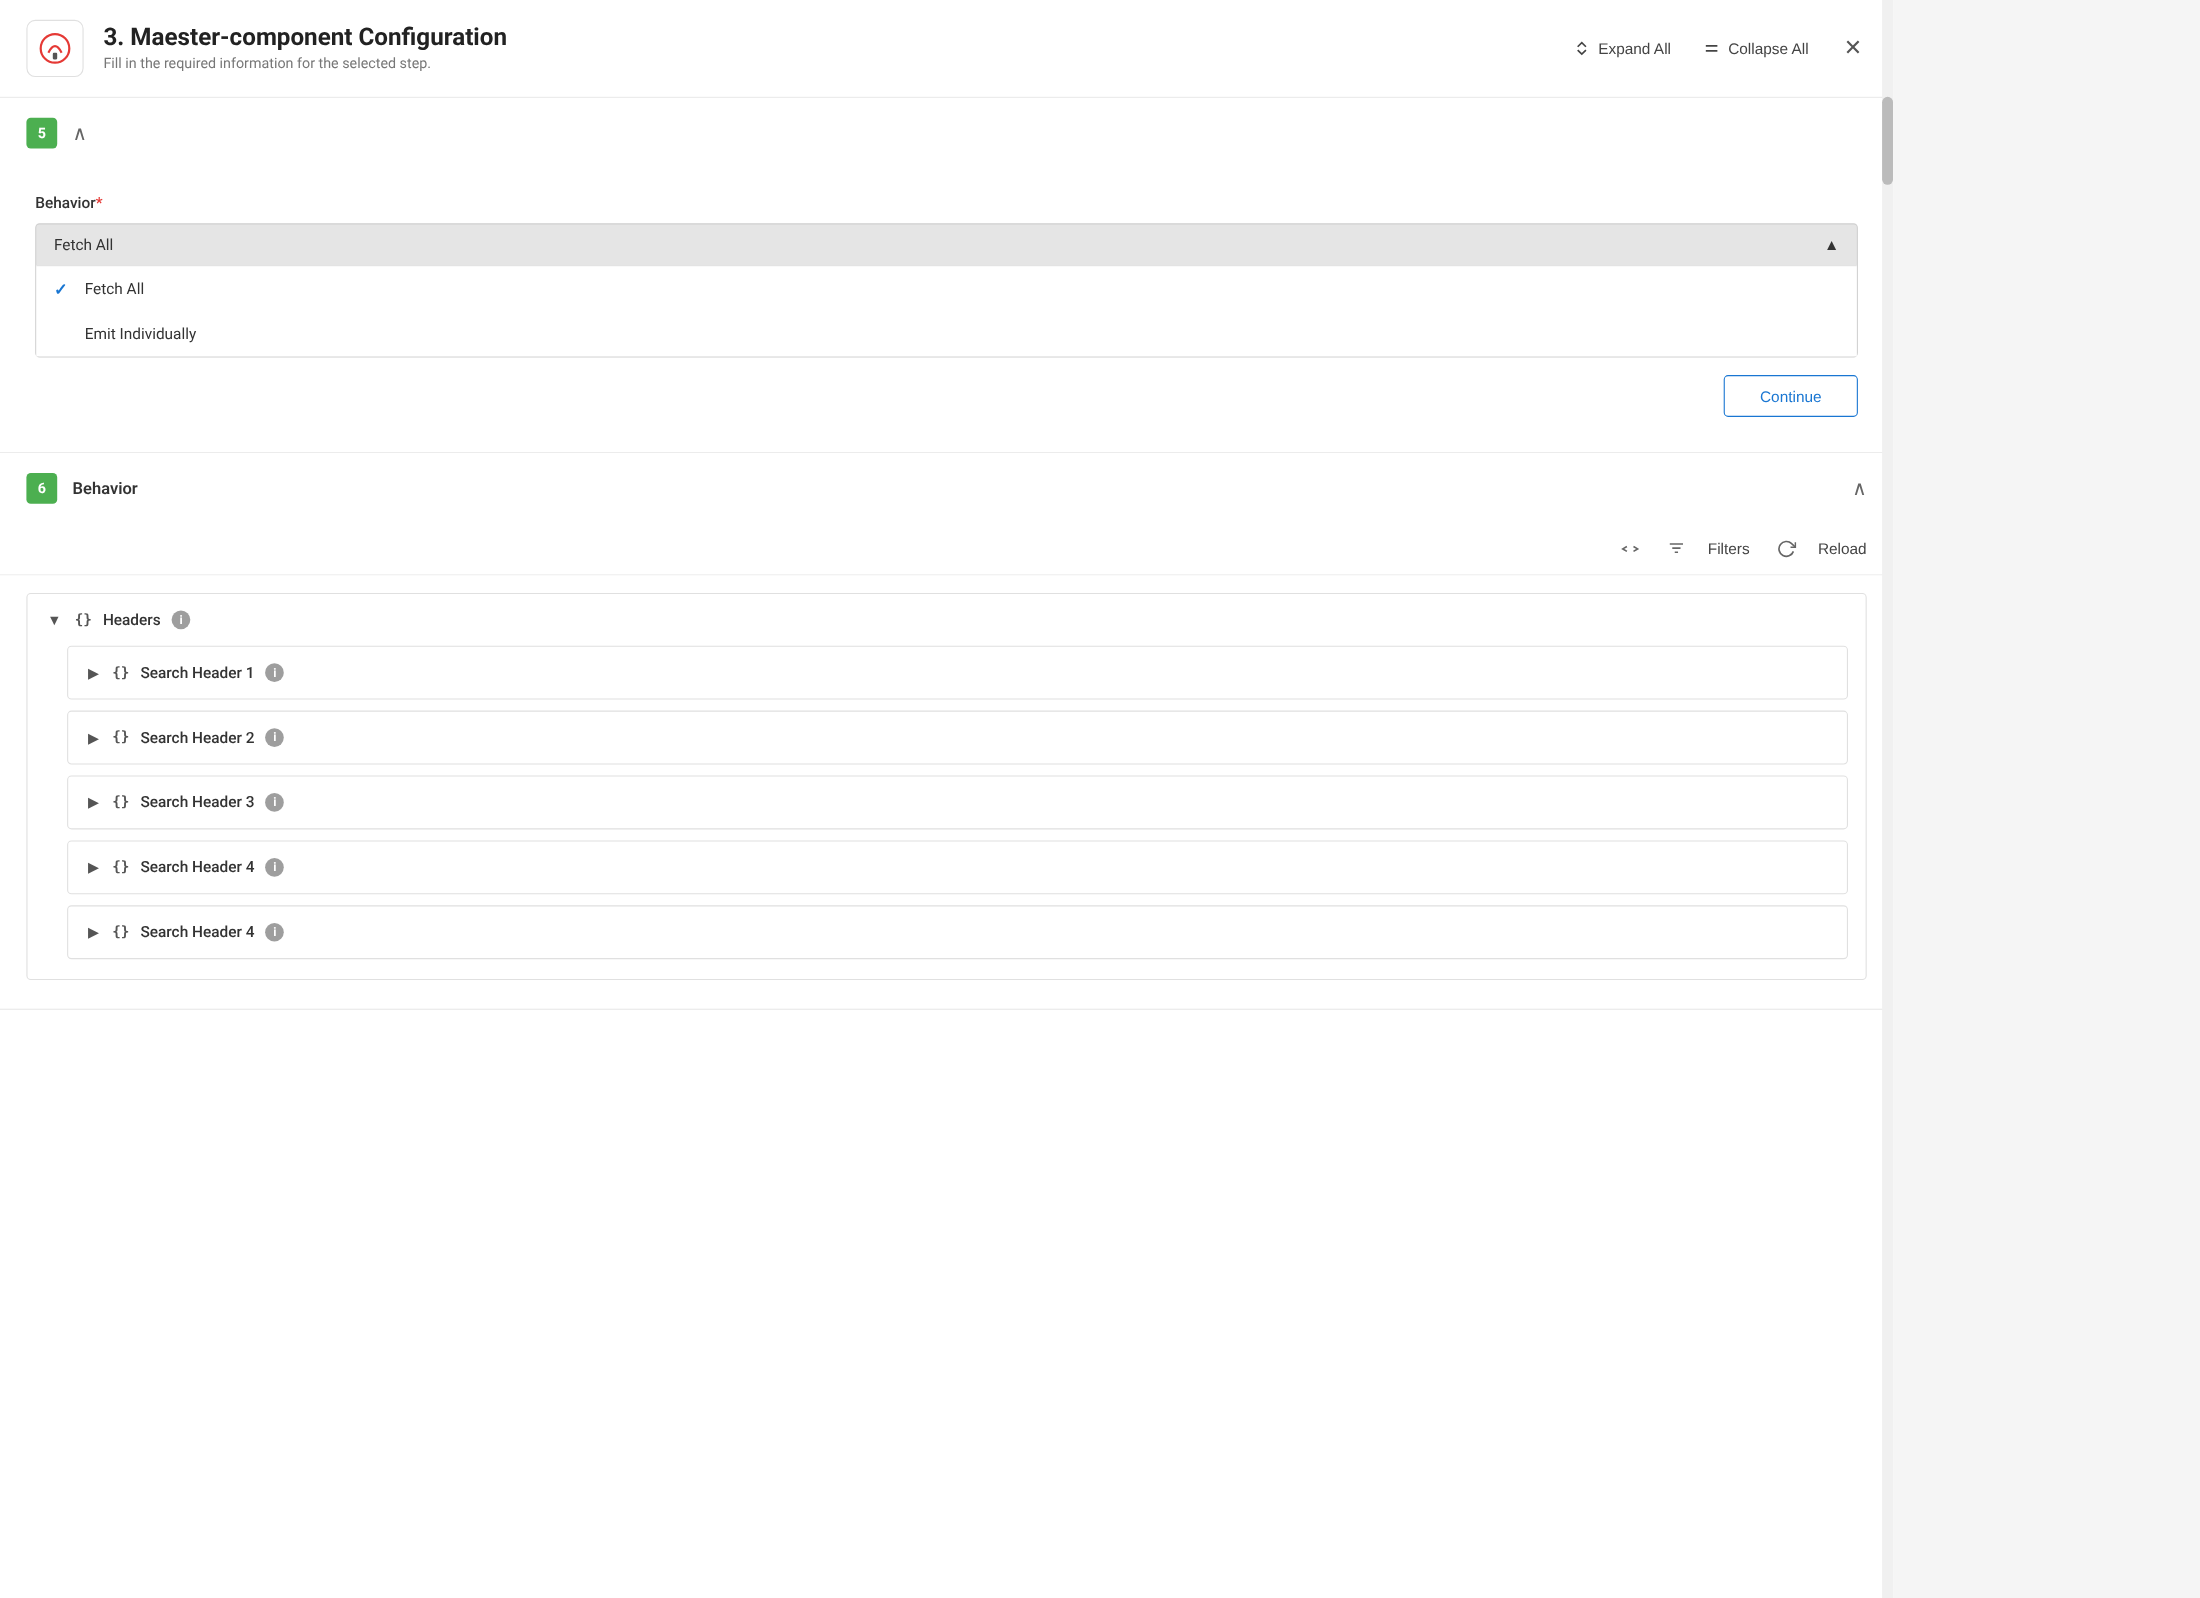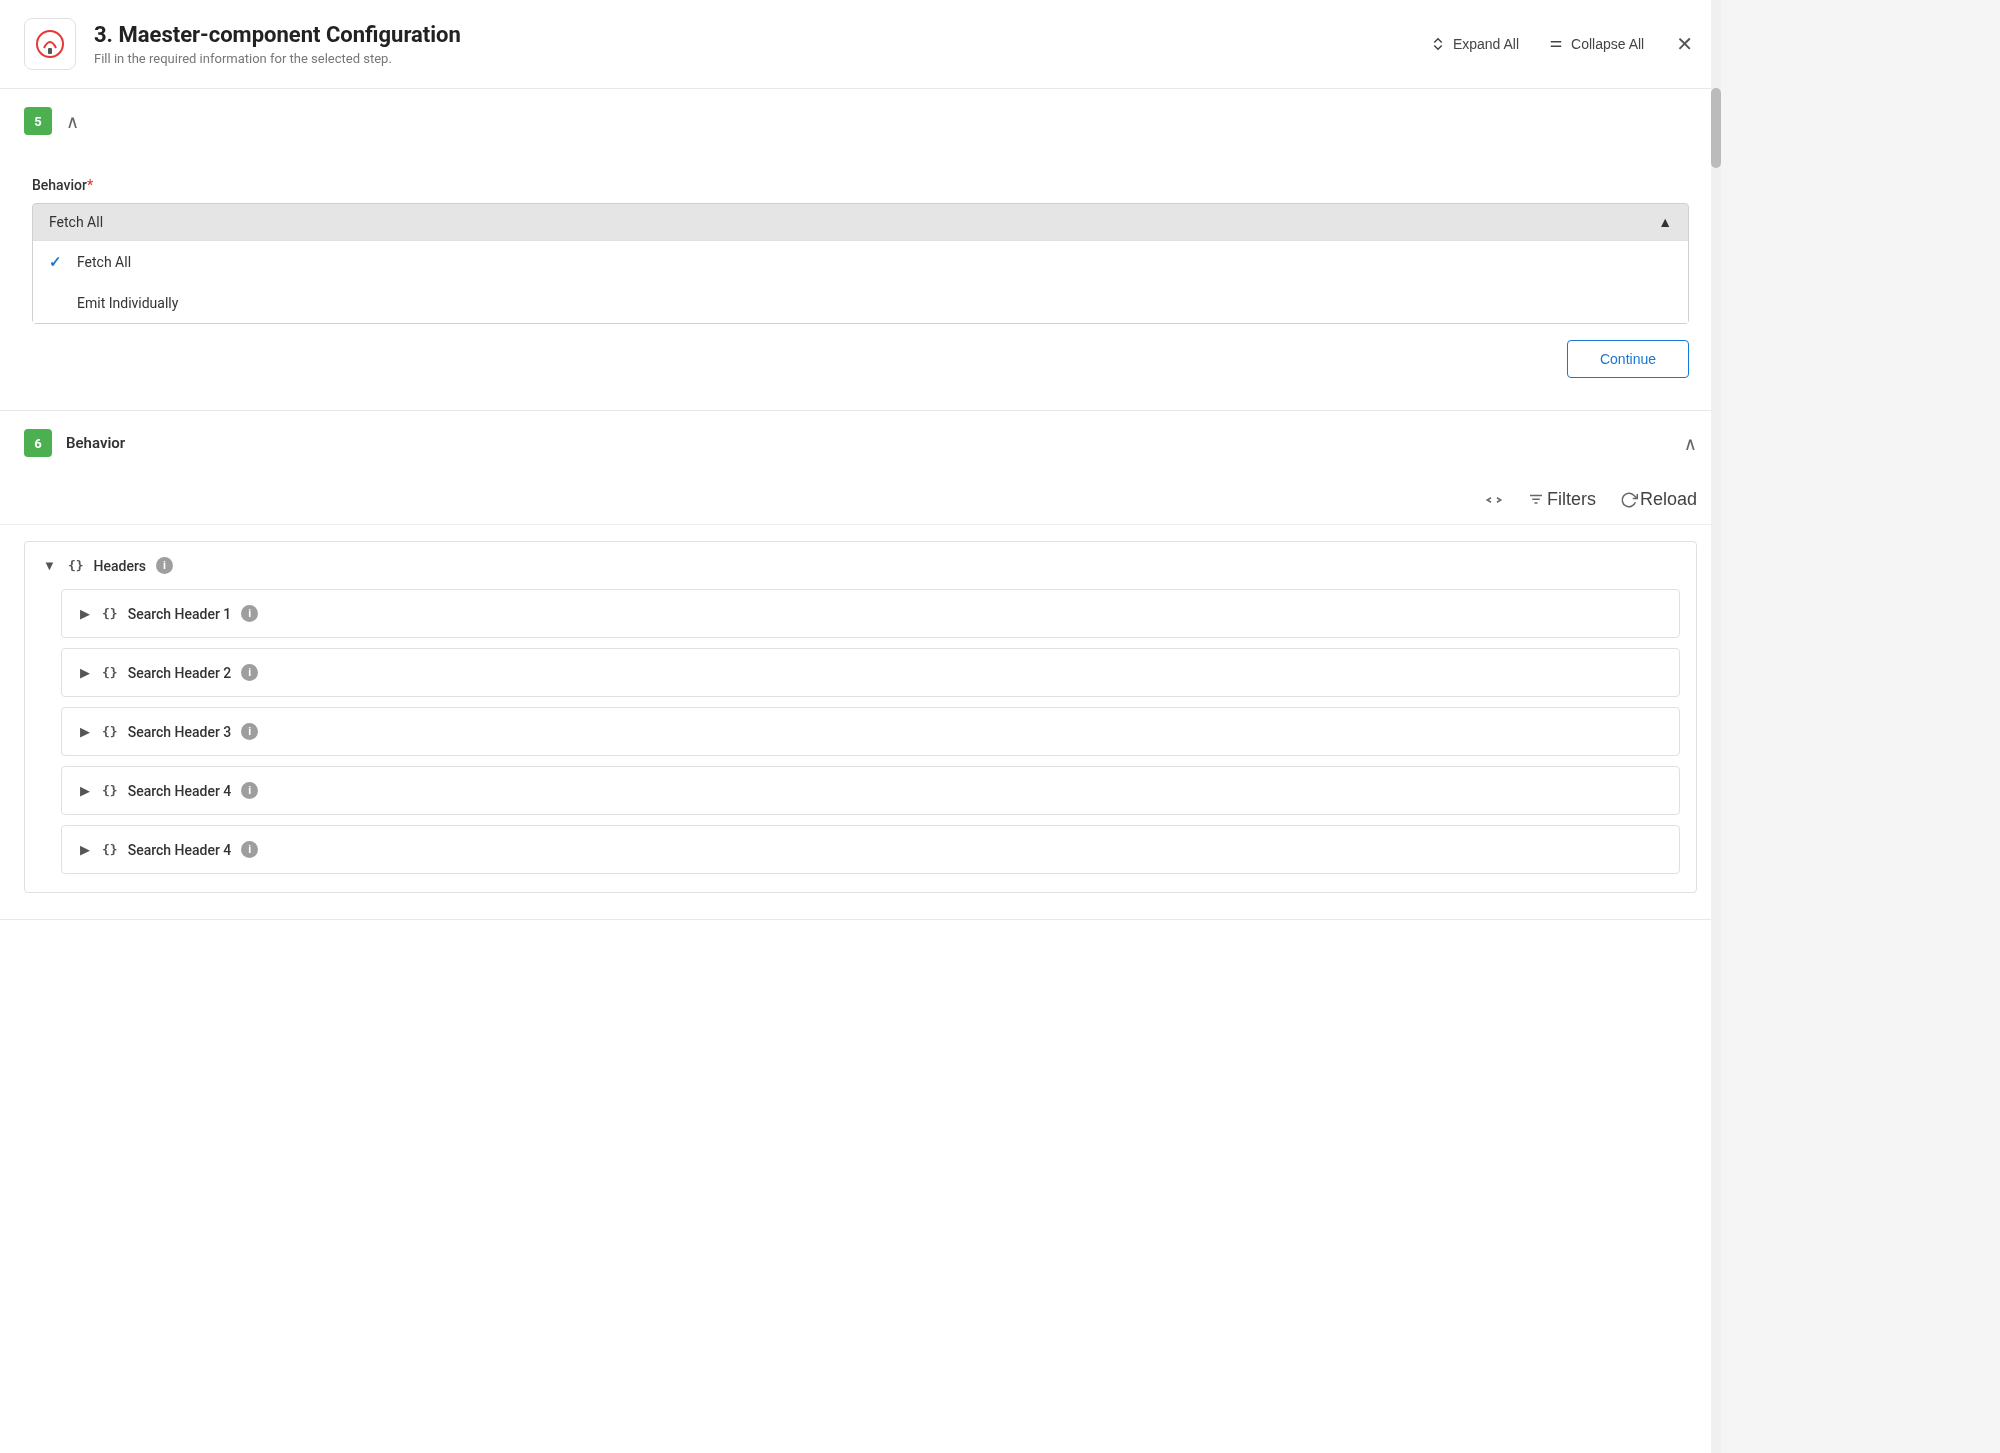--- a/index.html
+++ b/index.html
@@ -208,26 +208,26 @@
       display: flex;
       align-items: center;
       justify-content: flex-end;
       padding: 14px 24px;
       gap: 24px;
       border-bottom: 1px solid #efefef;
     }
     .toolbar-btn {
       display: flex;
       align-items: center;
-      gap: 2px;
+      gap: 20px;
       background: none;
       border: none;
       cursor: pointer;
       color: #444;
-      font-size: 18px;
+      font-size: 14px;
     }
     .toolbar-btn .icon-svg {
       width: 18px;
       height: 18px;
       color: #666;
     }
 
     
     .tree-container {
       padding: 16px 24px;

